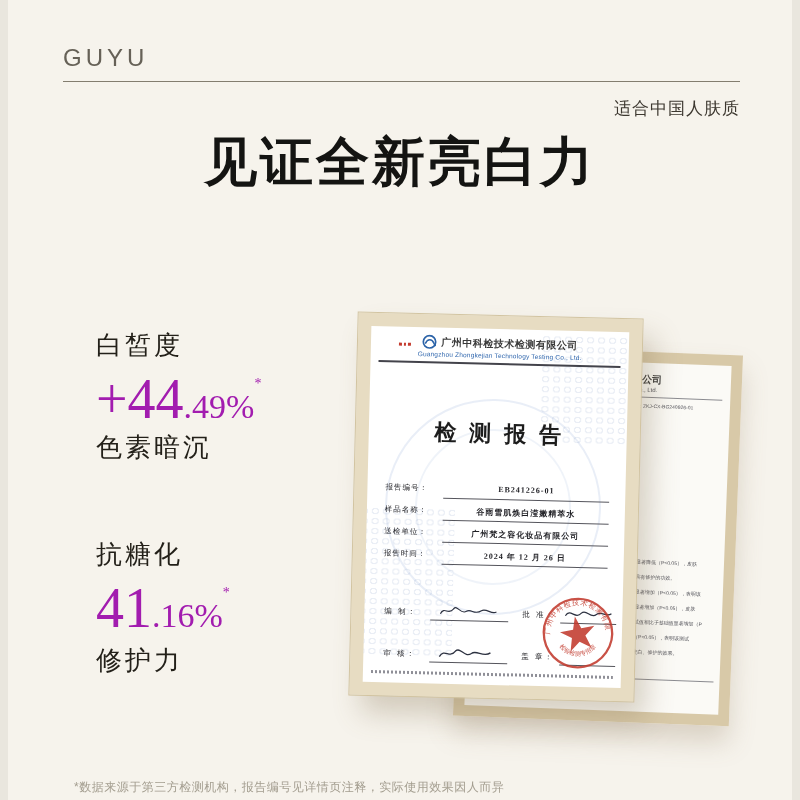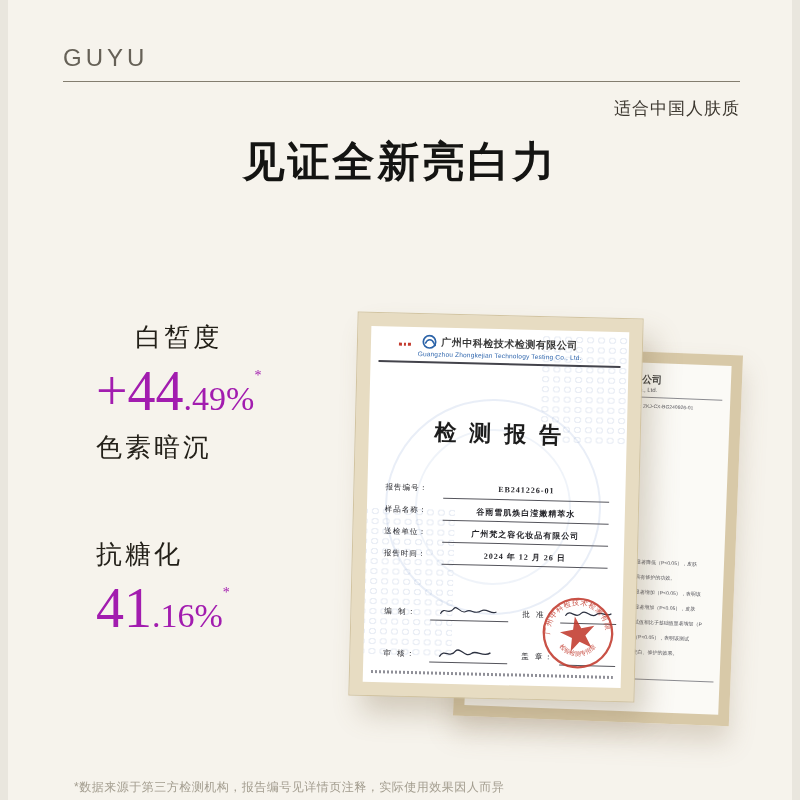--- a/index.html
+++ b/index.html
@@ -7,33 +7,33 @@
   .page{position:relative;width:784px;height:800px;margin:0 auto;background:#f6f3ec;overflow:hidden;}
 
   
   .brand{position:absolute;left:55px;top:44px;font-size:24px;letter-spacing:4px;color:#666157;font-weight:500;}
   .tagline{position:absolute;right:52px;top:52px;font-size:17px;color:#3d3830;letter-spacing:1px;margin-top:45px;}
   .header-rule{position:absolute;left:55px;right:52px;top:81px;height:1px;background:#837d6f;}
 
   
   .hero{position:absolute;left:0;right:0;top:126px;text-align:center;color:#141412;
         font-family:"Liberation Serif","DejaVu Serif",serif;font-weight:600;}
-  .hero-line1{font-size:42px;letter-spacing:3px;line-height:72px;}
+  .hero-line1{font-size:53px;letter-spacing:3px;line-height:72px;}
   .hero-line2{font-size:53px;letter-spacing:2px;line-height:72px;}
   .hero-gap{display:inline-block;width:24px;}
   .hero sup{font-size:15px;vertical-align:38px;letter-spacing:0;}
 
   
   .stat{position:absolute;left:88px;}
   .stat-label{font-size:26px;letter-spacing:3px;color:#232019;margin-bottom:4px;}
   .stat-value{font-family:"Liberation Serif","DejaVu Serif",serif;color:#a21caf;white-space:nowrap;}
   .stat-big{font-size:56px;}
   .stat-small{font-size:34px;}
   .stat-sup{font-size:14px;vertical-align:30px;}
-  .stat1{top:320px;text-align:center;} .stat2{top:430px;} .stat3{top:537px;} .stat4{top:643px;}
+  .stat1{top:328px;} .stat2{top:430px;} .stat3{top:537px;} .stat4{top:643px;}
 
   
   .doc-back{position:absolute;left:452px;top:350px;width:254px;height:349px;
             background:#fbfaf6;border:11px solid #d8c9a8;transform:rotate(2.2deg);
             box-shadow:0 16px 26px rgba(135,112,78,.25);z-index:1;}
   .bp-company-cn{position:absolute;left:155px;top:10px;font-size:10px;font-weight:bold;color:#3a3a3a;}
   .bp-company-en{position:absolute;left:153px;top:24px;font-size:6px;color:#4a4a52;}
   .bp-head-rule{position:absolute;left:150px;top:34px;width:96px;height:1px;background:#8b8b90;}
   .bp-report-no{position:absolute;left:152px;top:40px;font-size:5px;color:#55555c;}
   .bp-frags{position:absolute;left:166px;top:192px;width:86px;font-size:5px;line-height:15px;
@@ -107,20 +107,21 @@
     <div class="stat-value"><span class="stat-big">+44</span><span class="stat-small">.49%</span><span class="stat-sup">*</span></div>
   </div>
   <div class="stat stat2">
     <div class="stat-label">色素暗沉</div>
   </div>
   <div class="stat stat3">
     <div class="stat-label">抗糖化</div>
     <div class="stat-value"><span class="stat-big">41</span><span class="stat-small">.16%</span><span class="stat-sup">*</span></div>
   </div>
   <div class="stat stat4">
+    <div class="stat-label">修护力</div>
   </div>
 
   <div class="doc-back">
     <div class="bp-company-cn">限公司</div>
     <div class="bp-company-en">g Co., Ltd.</div>
     <div class="bp-head-rule"></div>
     <div class="bp-report-no">编号：ZKJ-CX-BG240926-01</div>
     <div class="bp-frags">
       <div>显著降低（P&lt;0.05），皮肤</div>
       <div>具有修护的功效。</div>

